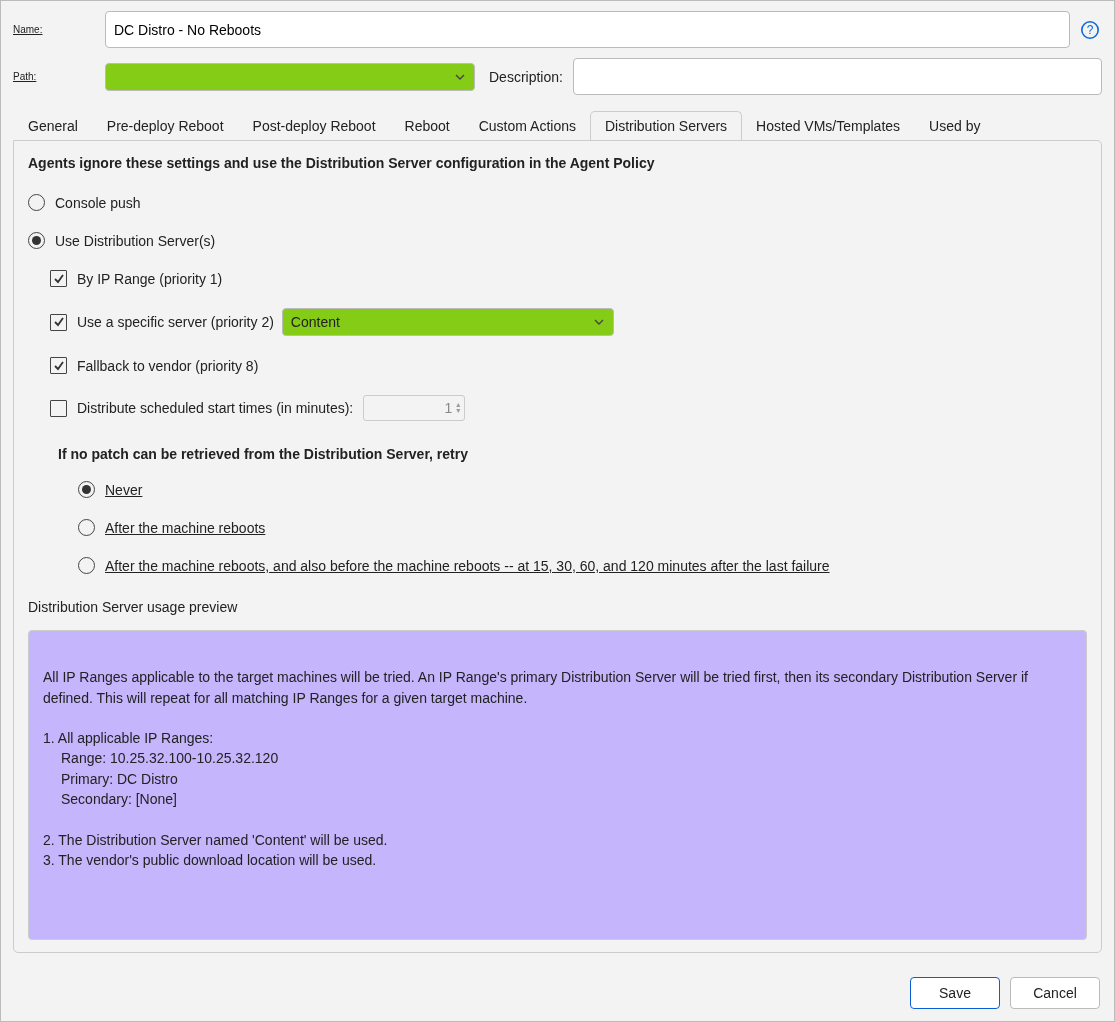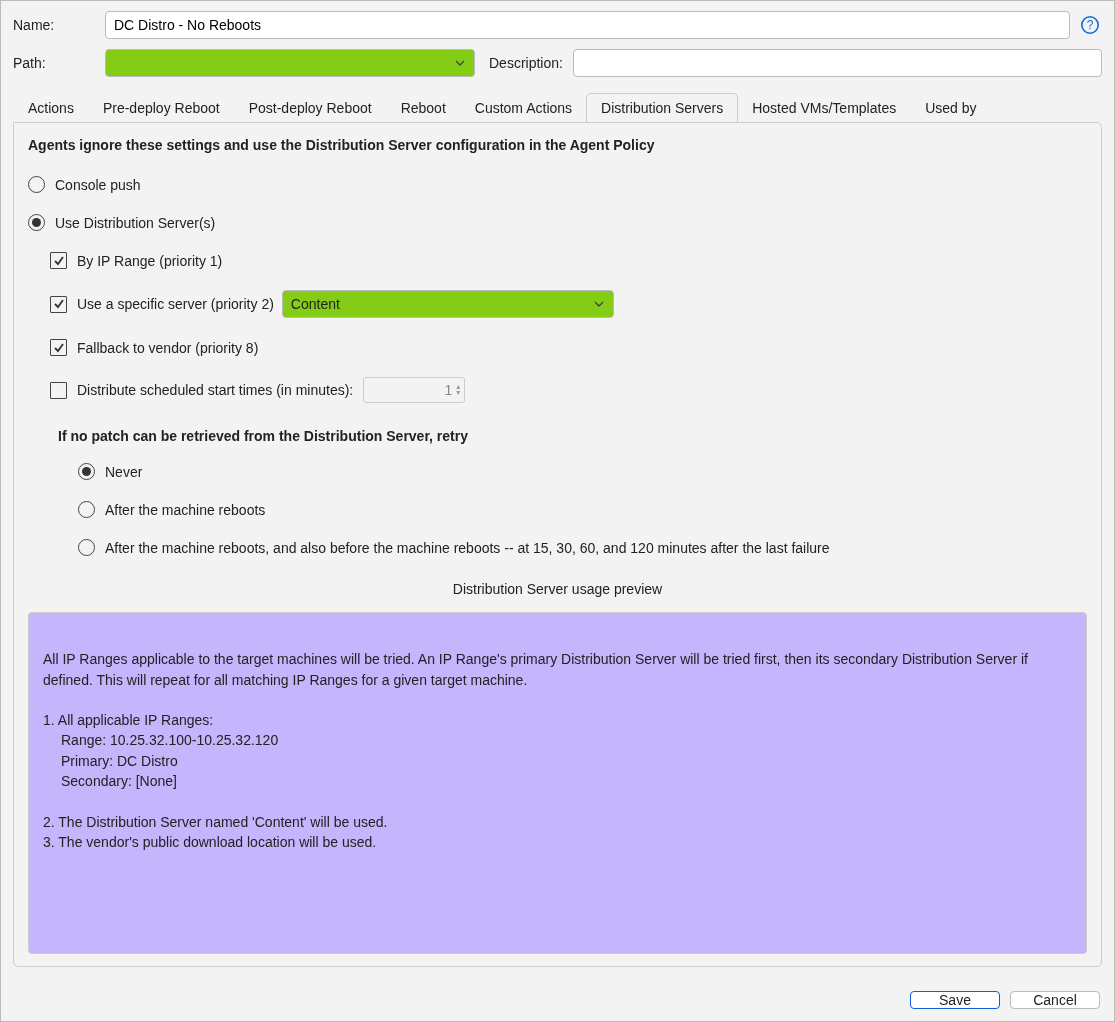--- a/index.html
+++ b/index.html
@@ -5,52 +5,52 @@
   * { box-sizing: border-box; font-family: "Segoe UI", Arial, sans-serif; }
   body { margin: 0; background: #f3f3f3; width: 1115px; height: 1022px; font-size: 14px; color: #222; }
   .window { width: 1115px; height: 1022px; background: #f3f3f3; border: 1px solid #bbb; display: flex; flex-direction: column; }
   .titlebar { display: flex; align-items: center; justify-content: space-between; padding: 6px 10px 2px 14px; }
   .title { font-size: 14px; }
   .win-controls { display: flex; gap: 6px; }
   .win-btn { width: 38px; height: 28px; display: flex; align-items: center; justify-content: center; }
   .win-btn svg { stroke: #222; }
   .content { flex: 1; padding: 10px 12px 12px 12px; display: flex; flex-direction: column; }
   .form-row { display: flex; align-items: center; margin-bottom: 10px; }
-  .label-col { width: 92px; font-size: 14px; }
-  .input-text { background: #fff; border: 1px solid #bbb; border-radius: 4px; height: 28px; padding: 4px 8px; font-size: 14px; }
+  .label-col { width: 92px; font-size: 10px; text-decoration: underline; }
+  .input-text { background: #fff; border: 1px solid #bbb; border-radius: 4px; height: 37px; padding: 4px 8px; font-size: 14px; }
   .name-input { flex: 1; }
   .help-icon { width: 24px; height: 24px; margin-left: 8px; display: flex; align-items: center; justify-content: center; color: #0e68d6; }
   .row2 .path-select { width: 370px; position: relative; }
   .select-box { background:#84cc16; border:1px solid #bbb; border-radius:4px; height:28px; display:flex; align-items:center; justify-content:space-between; padding:0 8px; }
   .row2 .desc-label { margin: 0 10px 0 14px; }
   .row2 .desc-input { flex:1; }
   .tabs { display:flex; margin-top:6px; }
   .tab { border:1px solid #ccc; border-bottom:none; padding:6px 14px; font-size:14px; border-radius:5px 5px 0 0; background:#f3f3f3; margin-right:-1px; cursor:default; }
   .tab.inactive { border-color: transparent; }
   .tab.active { background:#f3f3f3; border-color:#ccc; position:relative; z-index:2; }
   .panel { border:1px solid #ccc; border-radius:0 5px 5px 5px; flex:1; padding:14px 14px 12px 14px; display:flex; flex-direction:column;gap:9px; }
   .bold { font-weight:600; }
   .radio-row, .check-row { display:flex; align-items:center; margin:6px 0; }
   .radio, .checkbox { width:17px; height:17px; border:1.8px solid #444; margin-right:10px; display:inline-flex; align-items:center; justify-content:center; flex-shrink:0; }
   .radio { border-radius:50%; }
   .radio.selected::after { content:""; width:9px; height:9px; background:#333; border-radius:50%; }
   .checkbox { border-radius:1px; }
   .checkbox.checked svg { display:block; }
   .checkbox svg { display:none; }
   .indent1 { margin-left: 22px; }
-  .indent2 { margin-left: 50px; }
+  .indent2 { margin-left: 50px; text-decoration: underline; }
   .server-select { width: 332px; margin-left: 8px; }
   .spinner { width:102px; height:26px; border:1px solid #ccc; border-radius:3px; display:flex; align-items:center; justify-content:flex-end; padding:0 4px 0 8px; color:#888; margin-left:10px; background:#f3f3f3; }
   .spinner-val { flex:1; text-align:right; padding-right:4px; }
   .spinner-arrows { display:flex; flex-direction:column; line-height:6px; font-size:8px; color:#999; }
   .retry-heading { font-weight:600; margin:10px 0 4px 30px; }
-  .preview-label { margin:10px 0 6px 0;text-align:center; }
+  .preview-label { margin:10px 0 6px 0; }
   .preview-box { border:1px solid #ccc; border-radius:4px; background:#c4b5fd; flex:1; padding:16px 14px; font-size:14px; line-height:1.45; white-space:pre-wrap; overflow:auto; }
   .footer { display:flex; justify-content:flex-end; gap:10px; padding:12px 14px; }
-  .btn { min-width:90px; height:18px; border:1px solid #bbb; background:#fff; border-radius:4px; font-size:14px; display:flex; align-items:center; justify-content:center; }
+  .btn { min-width:90px; height:32px; border:1px solid #bbb; background:#fff; border-radius:4px; font-size:14px; display:flex; align-items:center; justify-content:center; }
   .btn.primary { border:1.5px solid #0a5fd6; }
   .chev { width:12px; height:12px; }
   .pre-indent { padding-left: 18px; display:block; }
 </style>
 </head>
 <body>
 
 <div class="window">
 
   <div class="content">
@@ -73,21 +73,21 @@
           <svg class="chev" viewBox="0 0 12 12">
               <polyline points="2,4 6,8 10,4" fill="none" stroke="#444" stroke-width="1.4"></polyline>
             </svg>
         </div>
       </div>
       <div class="desc-label">Description:</div>
       <input class="input-text desc-input" value="" style="">
     </div>
 
     <div class="tabs">
-      <div class="tab inactive">Actions</div>
+      <div class="tab inactive">General</div>
       <div class="tab inactive">Pre-deploy Reboot</div>
       <div class="tab inactive">Post-deploy Reboot</div>
       <div class="tab inactive">Reboot</div>
       <div class="tab inactive">Custom Actions</div>
       <div class="tab active">Distribution Servers</div>
       <div class="tab inactive">Hosted VMs/Templates</div>
       <div class="tab inactive">Used by</div>
     </div>
 
     <div class="panel">

